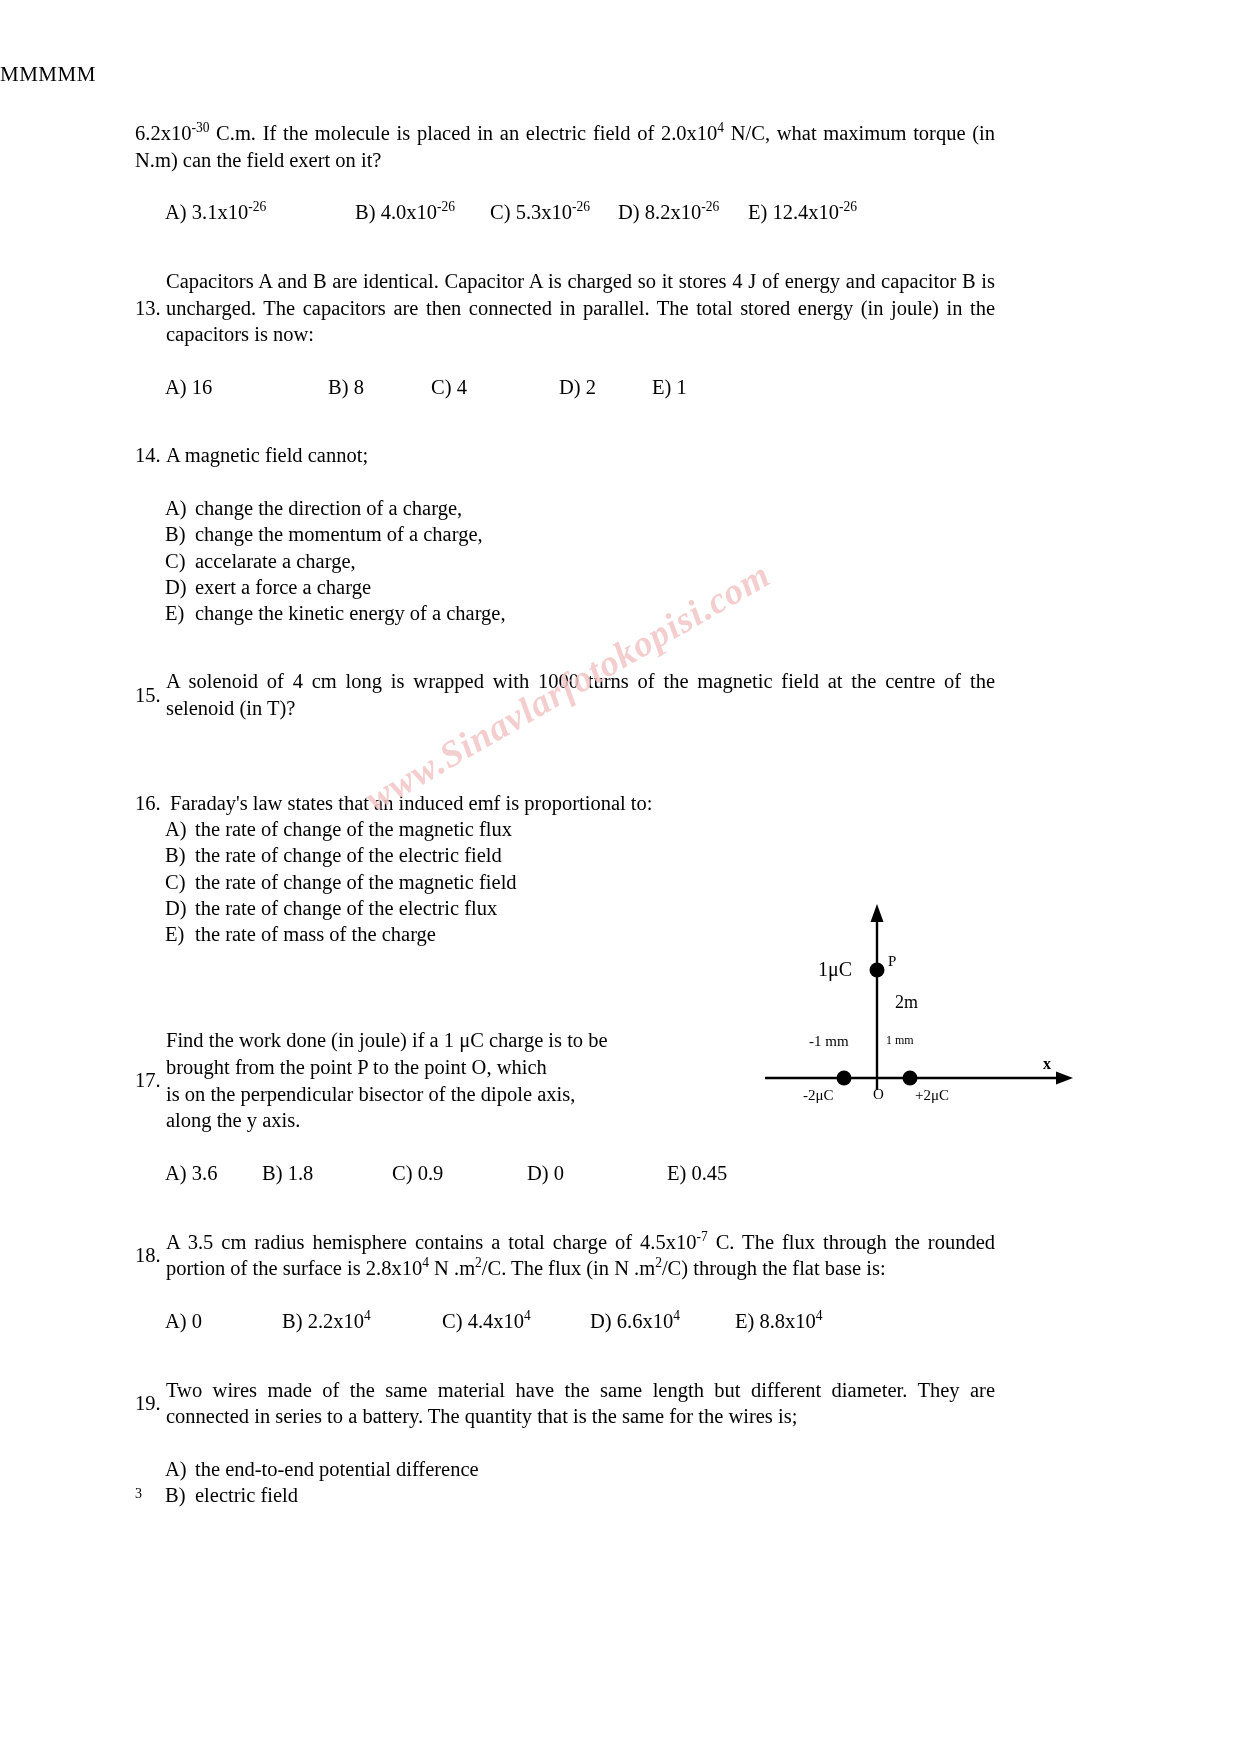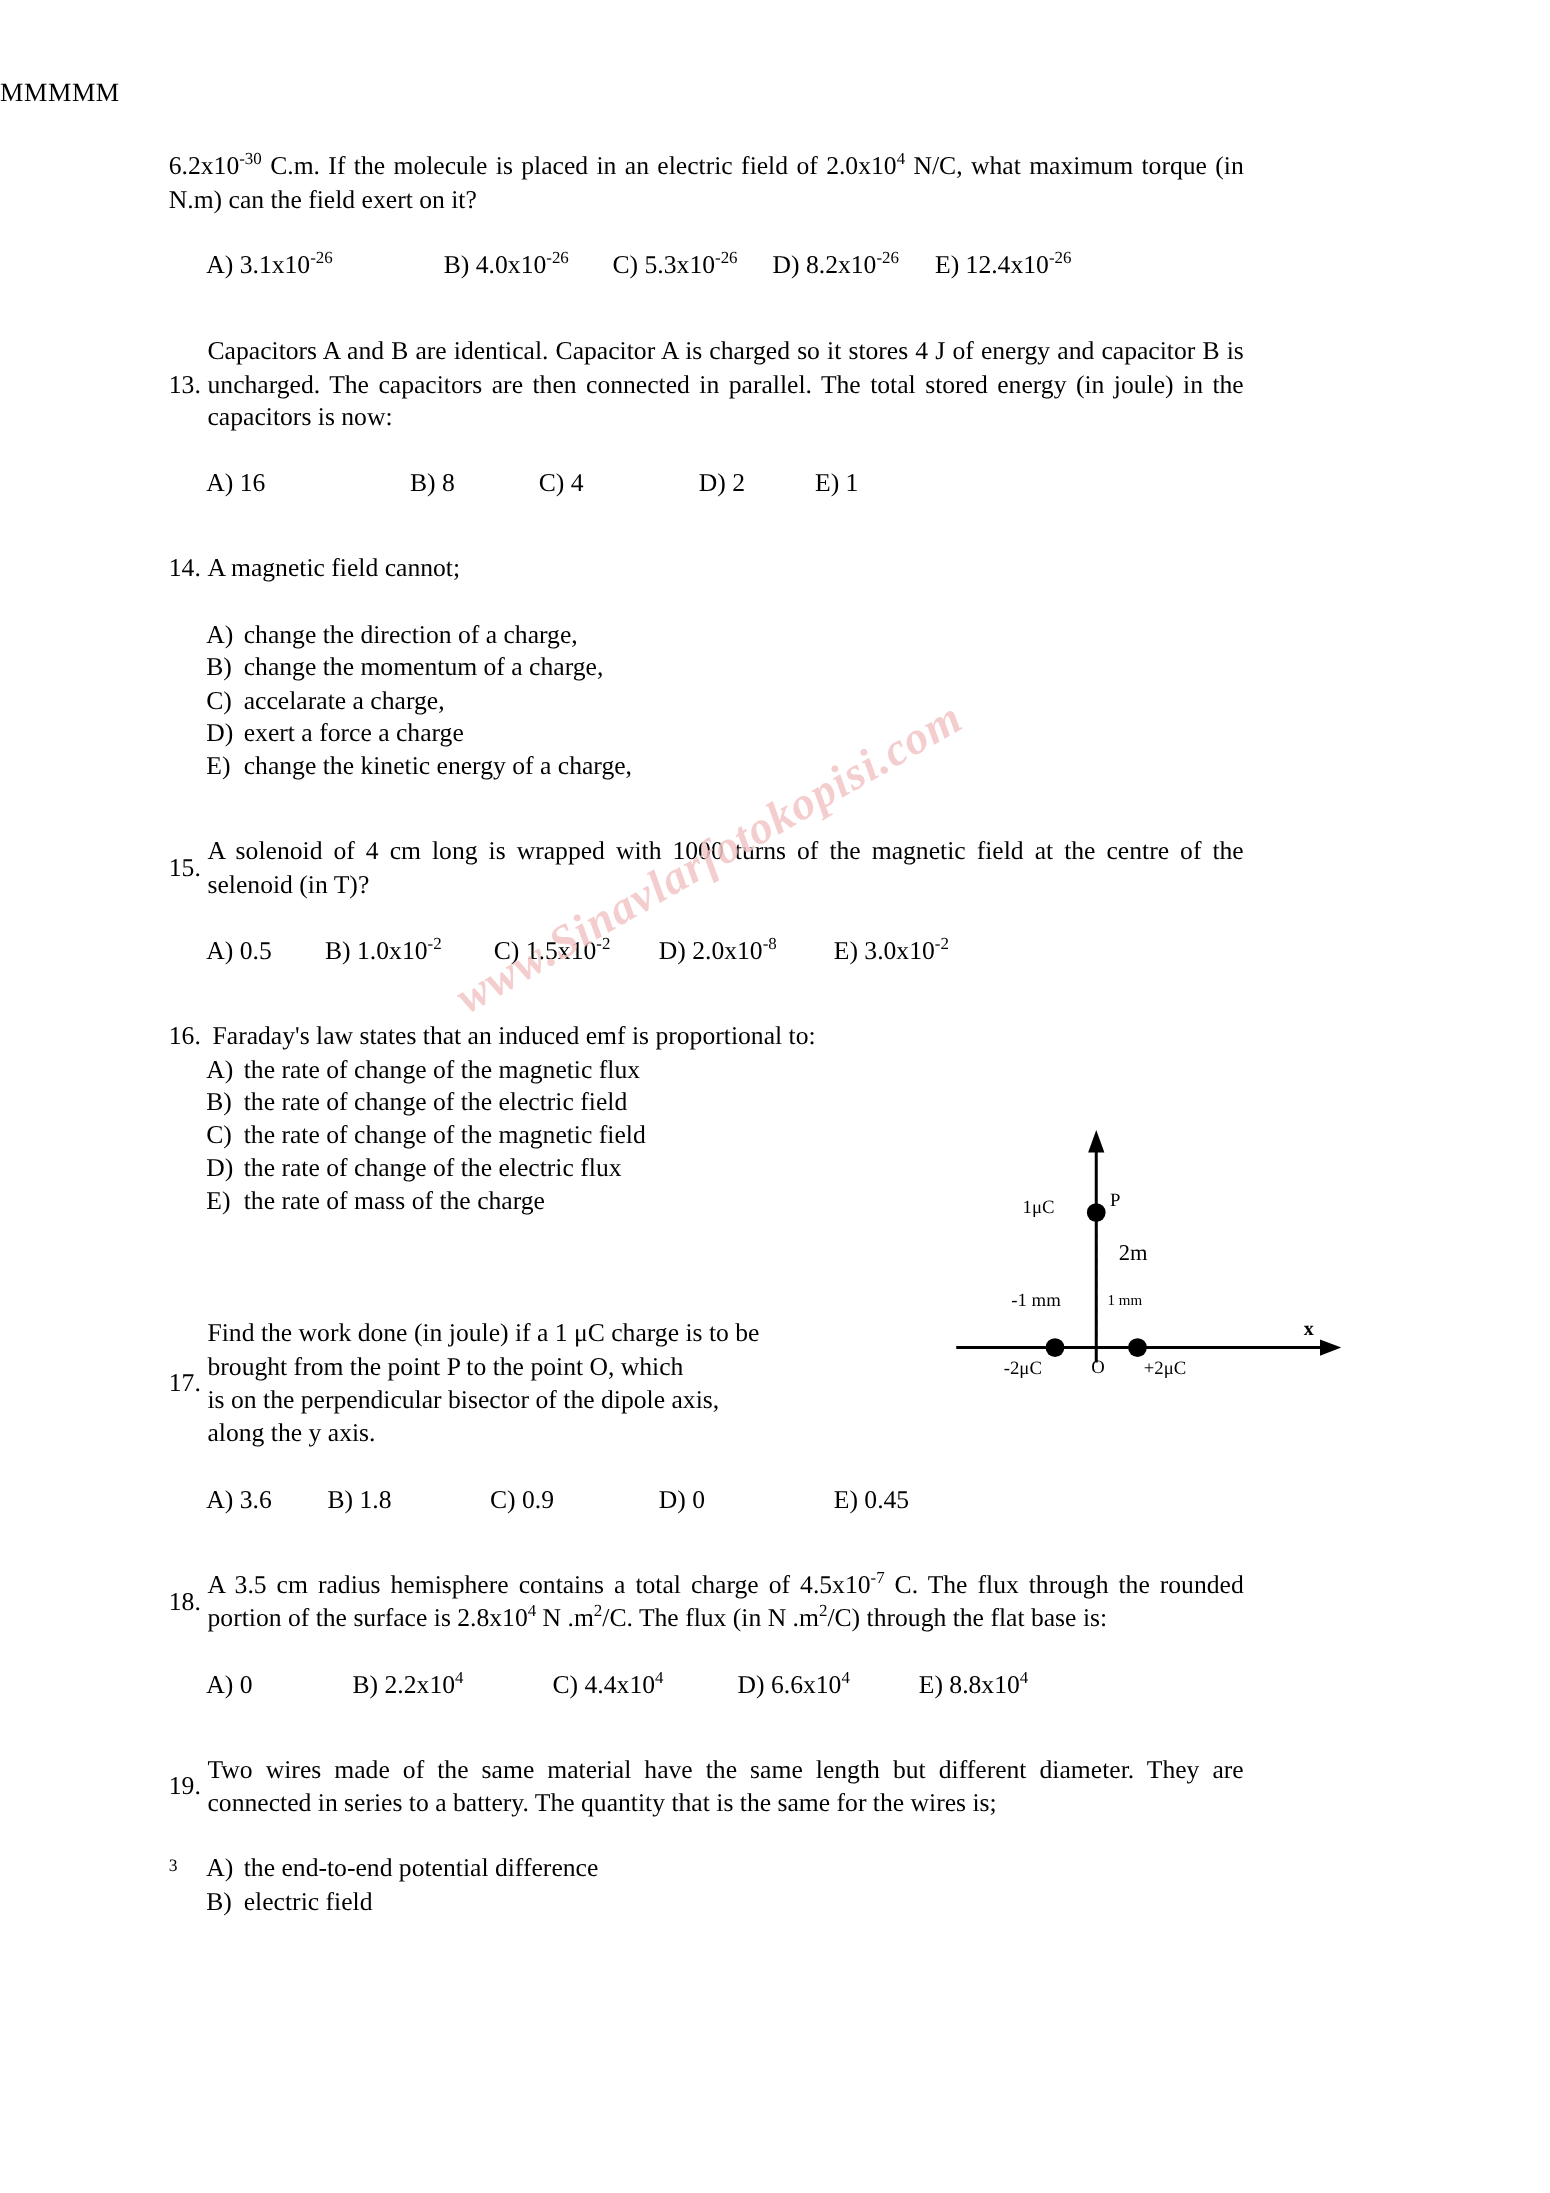--- a/index.html
+++ b/index.html
@@ -157,21 +157,21 @@
       <line x1="10" y1="178" x2="310" y2="178" stroke="#000" stroke-width="2.4"></line>
       <polygon points="318,178 301,171.5 301,184.5" fill="#000"></polygon>
 
       <line x1="122" y1="76" x2="122" y2="170" stroke="#000" stroke-width="1.6" stroke-dasharray="5,5"></line>
 
       <circle cx="122" cy="70" r="7.5" fill="#000"></circle>
 
       <circle cx="89" cy="178" r="7.5" fill="#000"></circle>
       <circle cx="155" cy="178" r="7.5" fill="#000"></circle>
     </svg>
-    <div style="position:absolute;left:63px;top:58px;font-size:15px;text-align:center;">1μC</div>
+    <div style="position:absolute;left:63px;top:58px;font-size:20px;text-align:center;">1μC</div>
     <div style="position:absolute;left:133px;top:53px;font-size:15px;">P</div>
     <div style="position:absolute;left:140px;top:92px;font-size:18px;">2m</div>
     <div style="position:absolute;left:54px;top:133px;font-size:15px;">-1 mm</div>
     <div style="position:absolute;left:131px;top:133px;font-size:12px;">1 mm</div>
     <div style="position:absolute;left:48px;top:187px;font-size:15px;">-2μC</div>
     <div style="position:absolute;left:118px;top:186px;font-size:15px;">O</div>
     <div style="position:absolute;left:160px;top:187px;font-size:15px;">+2μC</div>
     <div style="position:absolute;left:288px;top:155px;font-size:16px;font-weight:bold;">x</div>
   </div>
 
@@ -239,27 +239,20 @@
     </div>
 
     <div class="spacer-lg"></div>
 
     <div class="q-block">
       <div class="qnum-row">
         <div class="qnum">15.</div>
         <div class="qbody">A solenoid of  4 cm long is wrapped with 1000 turns of the magnetic field at the centre of the selenoid (in T)?</div>
       </div>
       <div class="spacer-md"></div>
-      <div class="opts-row">
-        <div class="opt" style="width:95px"><span>A) 0.5</span><sup></sup></div>
-        <div class="opt" style="width:135px"><span>B) 1.0x10</span><sup>-2</sup></div>
-        <div class="opt" style="width:132px"><span>C) 1.5x10</span><sup>-2</sup></div>
-        <div class="opt" style="width:140px"><span>D) 2.0x10</span><sup>-8</sup></div>
-        <div class="opt"><span>E) 3.0x10</span><sup>-2</sup></div>
-      </div>
     </div>
 
     <div class="spacer-lg"></div>
 
     <div class="q-block">
       <div class="qnum-row">
         <div class="qnum" style="width:35px;flex:0 0 35px;">16.</div>
         <div class="qbody left">Faraday's law states that an induced emf is proportional    to:</div>
       </div>
       <div class="opt-list">

